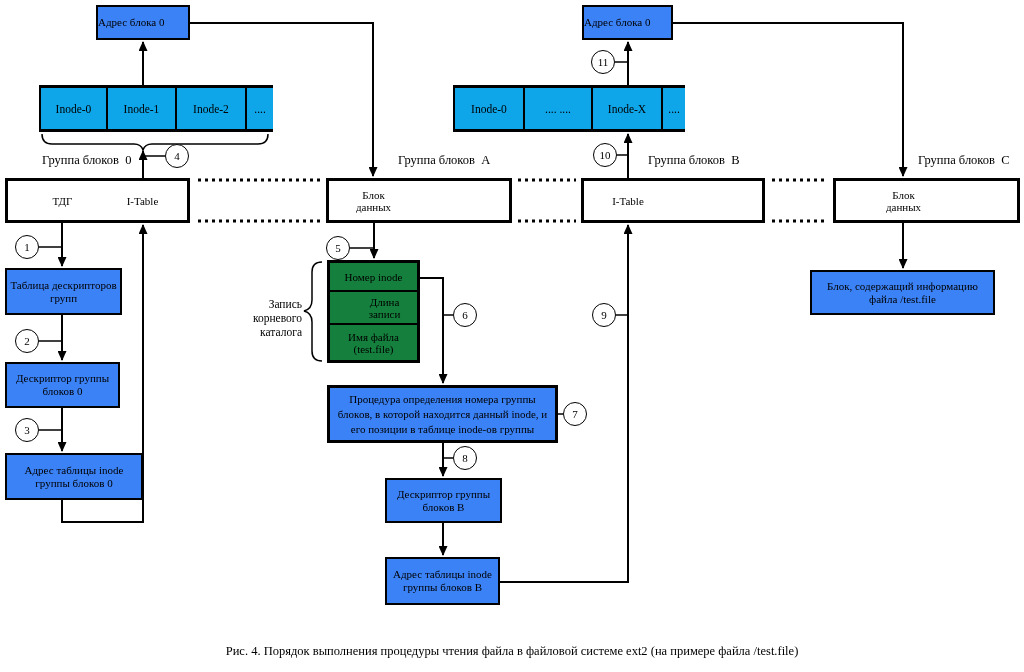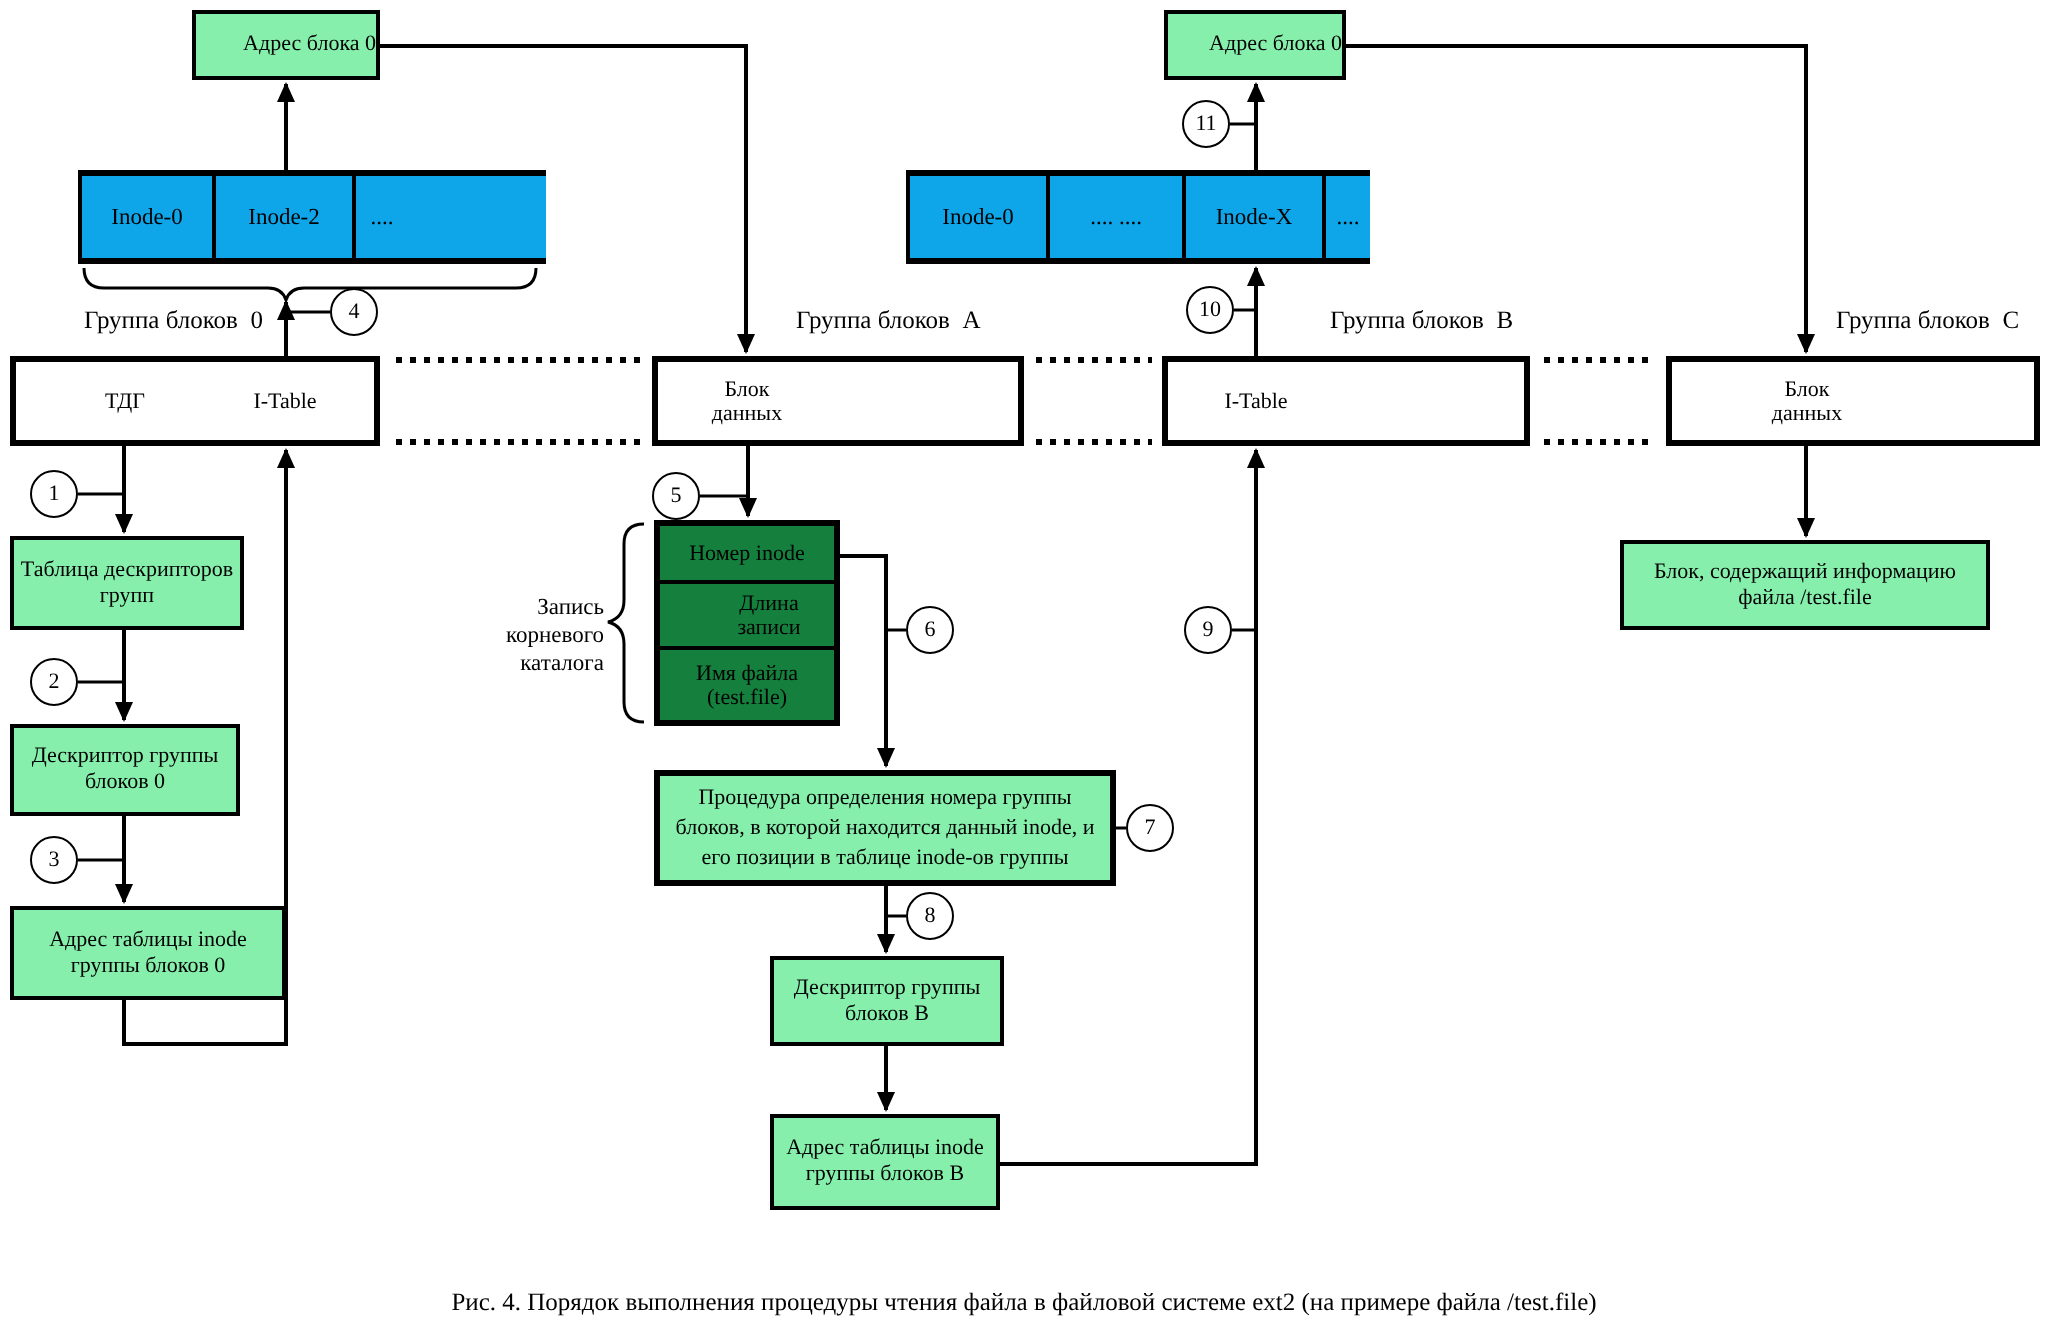--- a/index.html
+++ b/index.html
@@ -1,20 +1,20 @@
 <!DOCTYPE html>
 <html><head>
 <meta charset="utf-8">
 <style>
   html,body{margin:0;padding:0;background:#fff;}
   .canvas{position:relative;width:1024px;height:672px;background:#ffffff;
           font-family:"Liberation Serif",serif;color:#000;overflow:hidden;}
   svg.layer{position:absolute;left:0;top:0;z-index:1;}
-  .box{position:absolute;background:#86efac;border:2px solid #000;box-sizing:border-box;
-       display:flex;align-items:center;justify-content:flex-end;text-align:center;
+  .box{position:absolute;background:#3b82f6;border:2px solid #000;box-sizing:border-box;
+       display:flex;align-items:center;justify-content:flex-start;text-align:center;
        font-size:11px;line-height:13px;z-index:2;}
   .thick{border-width:3px;}
   .gbox{position:absolute;top:178px;height:45px;border:3px solid #000;background:#fff;
         box-sizing:border-box;z-index:2;}
   .seg{position:absolute;top:0;bottom:0;display:flex;align-items:center;justify-content:center;
        text-align:center;font-size:11px;line-height:12px;}
   .glabel{position:absolute;font-size:12.5px;white-space:pre;z-index:2;}
   .inode-row{position:absolute;top:85px;height:47px;display:flex;box-sizing:border-box;
              border-top:3px solid #000;border-bottom:3px solid #000;border-left:2px solid #000;
              background:#0ea5e9;z-index:2;}
@@ -110,33 +110,34 @@
 
   <div class="box" style="left:96px;top:5px;width:94px;height:35px;">
     <span>Адрес блока 0</span>
   </div>
   <div class="box" style="left:582px;top:5px;width:91px;height:35px;">
     <span>Адрес блока 0</span>
   </div>
 
   <div class="inode-row" style="left:39px;width:234px;">
     <div class="icell" style="width:67px;">Inode-0</div>
+    <div class="icell" style="width:69px;">Inode-1</div>
     <div class="icell" style="width:70px;">Inode-2</div>
     <div class="icell" style="width:26px;">....</div>
   </div>
   <div class="inode-row" style="left:453px;width:232px;">
     <div class="icell" style="width:70px;">Inode-0</div>
     <div class="icell" style="width:68px;">.... ....</div>
     <div class="icell" style="width:70px;">Inode-X</div>
     <div class="icell" style="width:22px;">....</div>
   </div>
 
   <div class="glabel" style="left:42px;top:153px;">Группа блоков  0</div>
   <div class="glabel" style="left:398px;top:153px;">Группа блоков  А</div>
-  <div class="glabel" style="left:665px;top:153px;">Группа блоков  В</div>
+  <div class="glabel" style="left:648px;top:153px;">Группа блоков  В</div>
   <div class="glabel" style="left:918px;top:153px;">Группа блоков  С</div>
 
   <div class="gbox" style="left:5px;width:185px;">
     <div class="seg" style="left:32px;width:45px;">ТДГ</div>
     <div class="seg" style="left:112px;width:45px;">I-Table</div>
   </div>
   <div class="gbox" style="left:326px;width:186px;">
     <div class="seg" style="left:21px;width:47px;">Блок данных</div>
   </div>
   <div class="gbox" style="left:581px;width:184px;">

